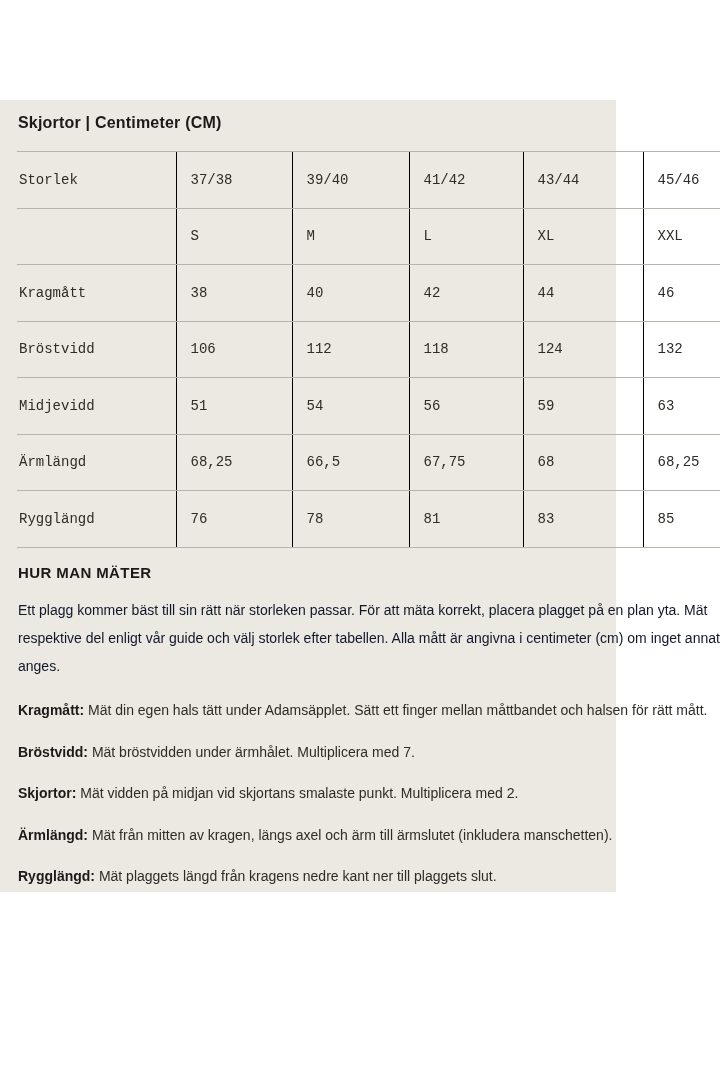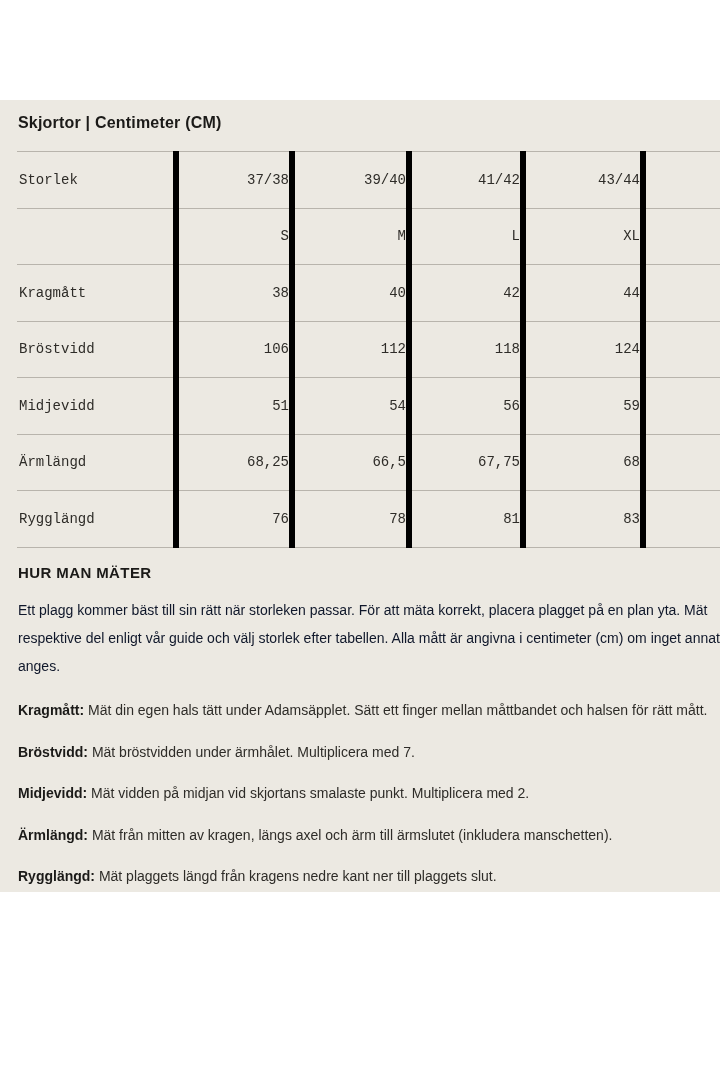--- a/index.html
+++ b/index.html
@@ -8,21 +8,21 @@
     height: 1080px;
     background: #ffffff;
     overflow: hidden;
     position: relative;
     font-family: "Liberation Sans", sans-serif;
   }
   .panel {
     position: absolute;
     left: 0;
     top: 100px;
-    width: 720px;
+    width: 616px;
     height: 792px;
     background: #ECE9E2;
   }
   .panel-title {
     position: absolute;
     left: 18px;
     top: 14px;
     margin: 0;
     font-size: 16px;
     font-weight: bold;
@@ -42,21 +42,21 @@
     border-bottom: 1px solid #B8B4AC;
     font-size: 14px;
     color: #2E2C28;
     padding: 0 0 0 14px;
     vertical-align: middle;
     white-space: nowrap;
     overflow: hidden;
     font-family: Liberation Mono, monospace;
   }
   table.size-table tr:first-child td { border-top: 1px solid #B8B4AC; }
-  table.size-table td + td { border-left: 6px solid #000000; text-align: right; }
+  table.size-table td + td { border-left: 1px solid #000000; }
   table.size-table td.label-cell { padding-left: 2px; }
   .section-heading {
     position: absolute;
     left: 18px;
     top: 464px;
     margin: 0;
     font-size: 15px;
     font-weight: bold;
     letter-spacing: 0.4px;
     color: #1B1A18;
@@ -163,18 +163,18 @@
       </tbody>
   </table>
 
   <h2 class="section-heading">HUR MAN MÄTER</h2>
 
   <p class="intro">Ett plagg kommer bäst till sin rätt när storleken passar. För att mäta korrekt, placera plagget på en plan yta. Mät respektive del enligt vår guide och välj storlek efter tabellen. Alla mått är angivna i centimeter (cm) om inget annat anges.</p>
 
   <div class="measure-list" id="measure-list">
       <div class="measure-item"><span class="term">Kragmått:</span><span> Mät din egen hals tätt under Adamsäpplet. Sätt ett finger mellan måttbandet och halsen för rätt mått.</span></div>
       <div class="measure-item"><span class="term">Bröstvidd:</span><span> Mät bröstvidden under ärmhålet. Multiplicera med 7.</span></div>
-      <div class="measure-item"><span class="term">Midjevidd:</span><span> Mät vidden på midjan vid skjortans smalaste punkt. Multiplicera med 2.</span></div>
+      <div class="measure-item"><span class="term">Skjortor:</span><span> Mät vidden på midjan vid skjortans smalaste punkt. Multiplicera med 2.</span></div>
       <div class="measure-item"><span class="term">Ärmlängd:</span><span> Mät från mitten av kragen, längs axel och ärm till ärmslutet (inkludera manschetten).</span></div>
       <div class="measure-item"><span class="term">Rygglängd:</span><span> Mät plaggets längd från kragens nedre kant ner till plaggets slut.</span></div>
     </div>
 
 </div>
 
 </body></html>

